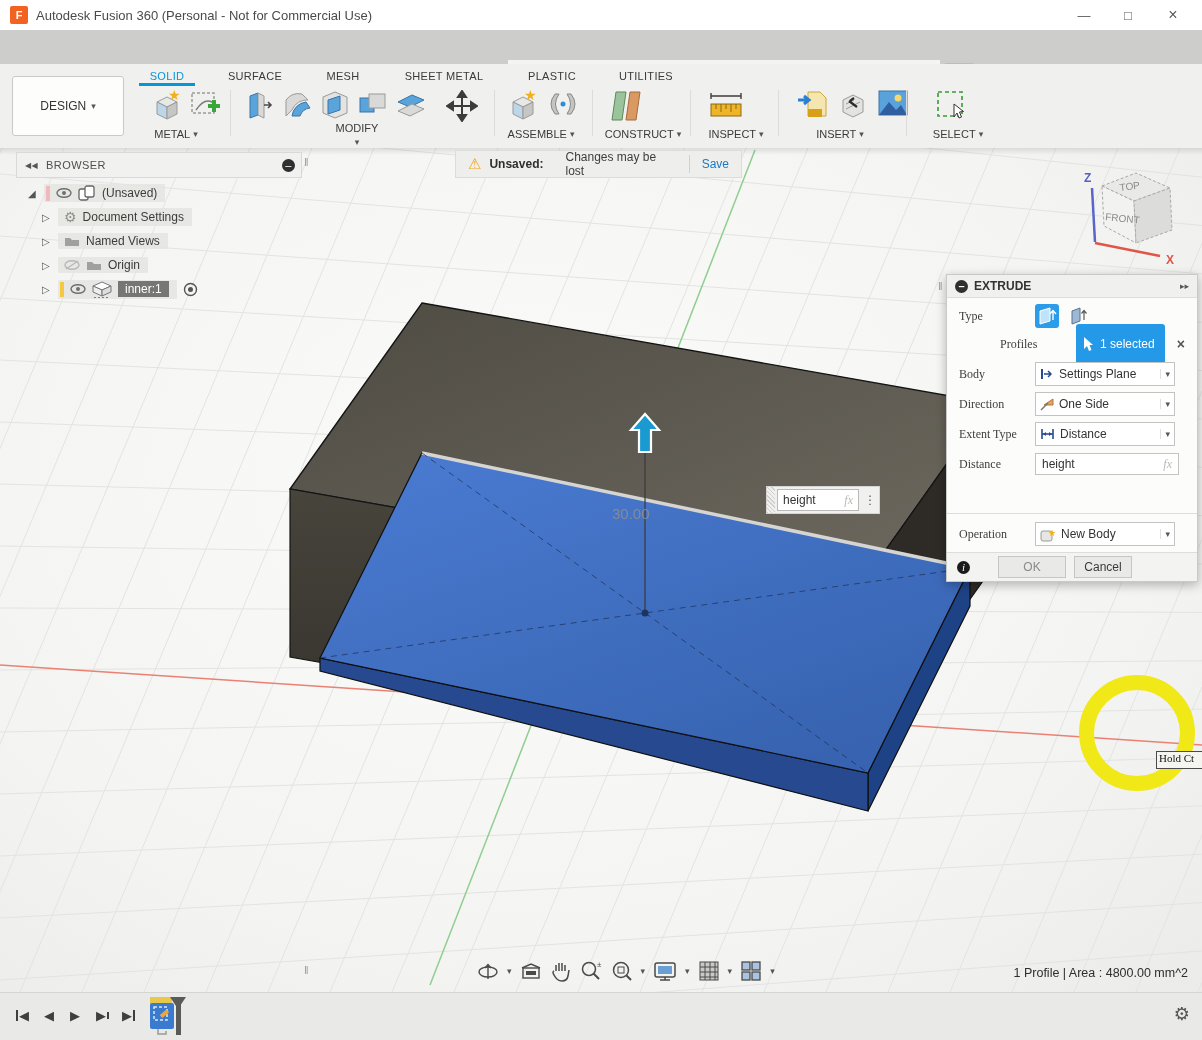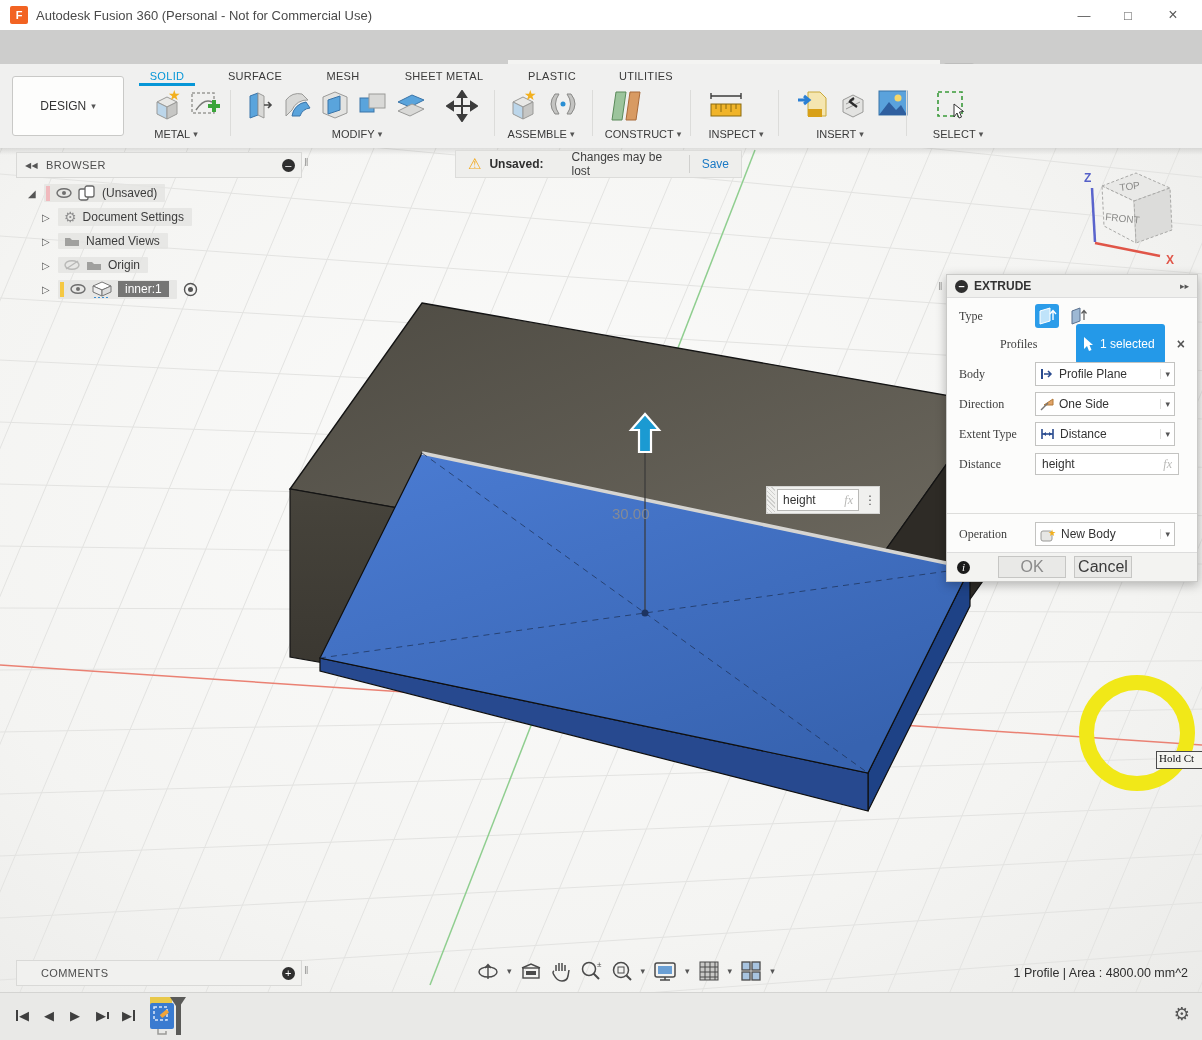--- a/index.html
+++ b/index.html
@@ -48,21 +48,21 @@
   #dialog{left:946px;top:126px;width:250px;height:306px;background:#fcfcfb;border:1px solid #c9c9c7;box-shadow:0 3px 10px rgba(0,0,0,.28);}
   #dlg-head{height:22px;background:#f0f0ee;border-bottom:1px solid #ddd;display:flex;align-items:center;gap:6px;padding:0 8px;font-size:12px;color:#333;font-weight:bold;}
   .drow{position:absolute;left:0;width:100%;height:26px;display:flex;align-items:center;}
   .dlabel{position:absolute;left:12px;font-size:12px;color:#3e3e3e;font-family:Liberation Serif, serif;}
   .dctl{position:absolute;left:88px;width:130px;}
   .dd{height:22px;background:#fff;border:1px solid #c3c3c1;display:flex;align-items:center;font-size:12px;color:#333;gap:5px;padding:0 4px;}
   .dd .dar{margin-left:auto;border-left:1px solid #e0e0de;padding-left:4px;color:#555;font-size:9px;}
   .tin{height:20px;background:#fff;border:1px solid #c3c3c1;display:flex;align-items:center;font-size:12px;color:#333;padding:0 6px;}
   .fx{margin-left:auto;font-style:italic;color:#b8b8b6;font-size:12px;font-family:"Liberation Serif",serif;}
   #dlg-foot{position:absolute;left:0;bottom:0;width:100%;height:28px;background:#f3f3f1;border-top:1px solid #ddd;display:flex;align-items:center;}
-  .dbtn{height:20px;border:1px solid #c6c6c4;background:#e9e9e7;font-size:16px;display:flex;align-items:center;justify-content:center;}
+  .dbtn{height:20px;border:1px solid #c6c6c4;background:#e9e9e7;font-size:12px;display:flex;align-items:center;justify-content:center;}
   
   #floatbox{left:766px;top:338px;width:112px;height:26px;background:#f0f0ee;border:1px solid #d5d5d3;display:flex;align-items:center;}
   #floatbox .dragstrip{width:8px;height:100%;background:repeating-linear-gradient(45deg,#cfcfcd 0 1px,#f0f0ee 1px 3px);}
   #float-input{flex:1;height:20px;margin:0 2px;background:#fff;border:1px solid #b9b9b7;display:flex;align-items:center;font-size:12px;color:#333;padding:0 5px;}
   
   #dim-label{left:612px;top:357px;font-size:15px;color:#8f8f8f;opacity:.85;}
   
   #ring{left:1079px;top:527px;width:116px;height:116px;border:15px solid #f1e818;border-radius:50%;box-sizing:border-box;}
   #tooltip{left:1156px;top:603px;width:46px;height:16px;background:#f4f4f0;border:1px solid #4a4a4a;font-family:"Liberation Serif",serif;font-size:11px;color:#111;overflow:hidden;white-space:nowrap;padding-left:2px;}
   
@@ -228,21 +228,21 @@
         <g stroke="#3c3c3c" stroke-width="2" fill="#3c3c3c">
           <line x1="16" y1="5" x2="16" y2="27"></line>
           <line x1="5" y1="16" x2="27" y2="16"></line>
           <polygon points="16,1 12,7 20,7"></polygon>
           <polygon points="16,31 12,25 20,25"></polygon>
           <polygon points="1,16 7,12 7,20"></polygon>
           <polygon points="31,16 25,12 25,20"></polygon>
         </g>
       </svg>
   </span>
-  <span class="glabel abs" style="left:317px;width:80px;">
+  <span class="glabel abs" style="left:317px;width:80px;flex-direction:column;">
       <span>MODIFY</span>
       <span class="caret">▾</span>
     </span>
   <div class="gsep abs" style="left:494px;"></div>
 
   <span class="gicon abs" style="left:506px;">
     <svg width="34" height="34">
         <polygon points="7,14 17,9 27,14 17,19" fill="#e8e8e6" stroke="#9a9a98"></polygon>
         <polygon points="7,14 17,19 17,31 7,26" fill="#bcd6ea" stroke="#9a9a98"></polygon>
         <polygon points="27,14 17,19 17,31 27,26" fill="#c6c6c4" stroke="#9a9a98"></polygon>
@@ -510,21 +510,21 @@
     </span>
     <svg width="15" height="15">
         <circle cx="7.5" cy="7.5" r="6" fill="none" stroke="#555" stroke-width="1.4"></circle>
         <circle cx="7.5" cy="7.5" r="2.5" fill="#555"></circle>
       </svg>
   </div>
 
   <div id="warnbar" class="abs">
     <span style="color:#f2a81d;font-size:15px;margin:0 8px 0 12px;">⚠</span>
     <b style="color:#2e2e2e;">Unsaved:</b>
-    <span style="color:#3e3e3e;margin-left:28px;">Changes may be lost</span>
+    <span style="color:#3e3e3e;margin-left:22px;">Changes may be lost</span>
     <span style="width:1px;height:18px;background:#d0d0ce;margin:0 0 0 14px;"></span>
     <span style="color:#1a79c4;margin:0 12px;">Save</span>
   </div>
 
   <svg class="abs" style="left:1072px;top:14px;" width="126" height="106">
     <g stroke="#a9a9a7" stroke-width="1" stroke-dasharray="3,2">
       <polygon points="30,24 64,11 98,26 62,39" fill="#e9e9e7"></polygon>
       <polygon points="30,24 62,39 64,81 32,64" fill="#f2f2f0"></polygon>
       <polygon points="62,39 98,26 100,68 64,81" fill="#dcdcda"></polygon>
     </g>
@@ -571,21 +571,21 @@
       </span>
     </div>
 
     <div class="drow" style="top:86px;">
       <span class="dlabel">Body</span>
       <span class="dctl dd">
         <svg width="14" height="12">
             <line x1="2" y1="1" x2="2" y2="11" stroke="#2a4b8f" stroke-width="2"></line>
             <path d="M4,6 h7 m-3,-3 l3,3 -3,3" fill="none" stroke="#2a4b8f" stroke-width="1.5"></path>
           </svg>
-        <span>Profile Plane</span>
+        <span>Settings Plane</span>
           <span class="dar">▾</span>
       </span>
     </div>
 
     <div class="drow" style="top:116px;">
       <span class="dlabel">Direction</span>
       <span class="dctl dd">
         <svg width="14" height="13">
             <polygon points="4,7 13,1 13,7" fill="#e2a469" stroke="#b07838"></polygon>
             <line x1="1" y1="12" x2="8" y2="5" stroke="#777" stroke-width="1.5"></line>
@@ -638,26 +638,20 @@
     <div id="dlg-foot">
       <span class="circ-ico" style="margin-left:10px;background:#1a1a1a;font-family:'Liberation Serif',serif;font-style:italic;">i</span>
       <span class="dbtn" style="width:66px;margin-left:28px;color:#8a8a8a;">OK</span>
       <span class="dbtn" style="width:56px;margin-left:8px;color:#3a3a3a;">Cancel</span>
     </div>
   </div>
 
   <div id="ring" class="abs"></div>
   <div id="tooltip" class="abs">Hold Ct</div>
 
-  <div class="abs" style="left:16px;top:812px;width:286px;">
-    <div class="panelbar">
-      <span style="padding:0 8px 0 24px;">COMMENTS</span>
-      <span style="margin-left:auto;margin-right:6px;" class="circ-ico">+</span>
-    </div>
-  </div>
   <span class="abs grip" style="left:304px;top:816px;">‖</span>
 
   <div id="navbar" class="abs">
     <svg width="24" height="24">
         <ellipse cx="12" cy="13" rx="9" ry="5" fill="none" stroke="#4a4a4a" stroke-width="1.4"></ellipse>
         <path d="M12,20 v-14 m-3,3 l3,-3.5 3,3.5" fill="none" stroke="#4a4a4a" stroke-width="1.4"></path>
       </svg>
       <span class="caret">▾</span>
     <svg width="24" height="22">
         <path d="M3,8 l9,-4 9,4" fill="none" stroke="#4a4a4a" stroke-width="1.4"></path>

